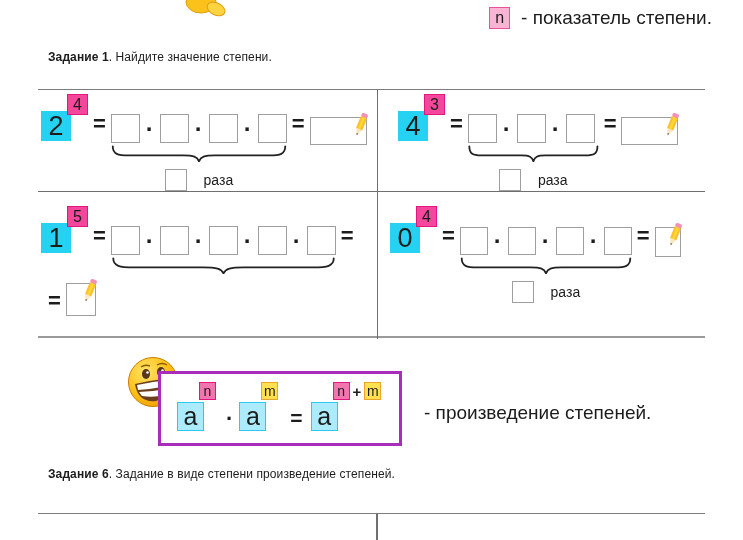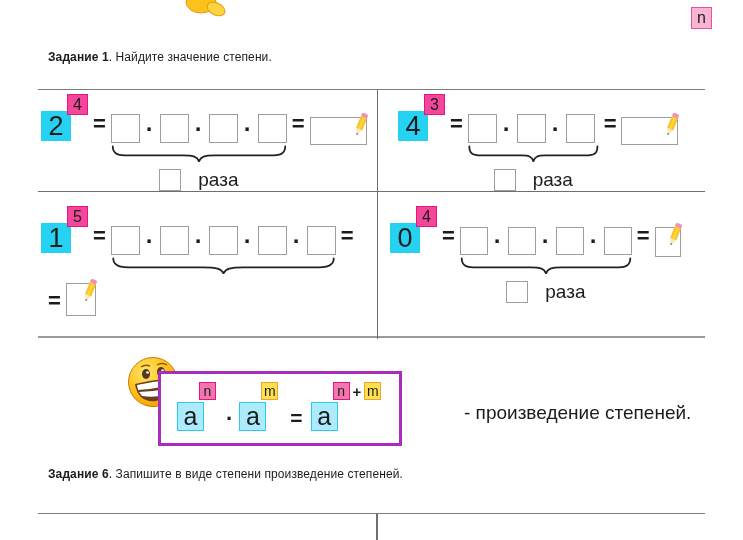--- a/index.html
+++ b/index.html
@@ -36,42 +36,42 @@
              display:flex;align-items:center;justify-content:center;font-size:27px;}
   .pow .expt{position:absolute;right:0;top:0;width:21px;height:21px;background:#f2479a;
              border:1.5px solid #e4157e;display:flex;align-items:center;justify-content:center;font-size:16px;}
   .eq{font-size:22px;font-weight:700;margin-top:19px;padding:0 5px;line-height:1;flex:none;}
   .group{display:flex;flex-direction:column;margin-top:20px;flex:none;}
   .factors{display:flex;align-items:center;height:29px;}
   .fbox{width:29px;height:29px;border:1.5px solid #9e9e9e;background:#fff;flex:none;}
   .c4 .fbox{width:28px;height:28px;}
   .dot{font-size:24px;font-weight:700;margin:0 6px;line-height:26px;}
   .brace-svg{display:block;width:100%;height:17px;margin-top:2px;}
-  .times{display:flex;align-items:center;justify-content:center;gap:17px;margin-top:6px;font-size:19px;height:23px;}
+  .times{display:flex;align-items:center;justify-content:center;gap:17px;margin-top:6px;font-size:14px;height:23px;}
   .sbox{width:22px;height:22px;border:1.5px solid #9e9e9e;background:#fff;flex:none;}
   .ans{position:relative;width:57px;height:28px;border:1.5px solid #9e9e9e;background:#fff;margin-top:23px;flex:none;}
   .ans-small{width:26px;height:30px;margin-top:21px;}
   .pencil{position:absolute;right:-5px;top:-7px;width:20px;height:27px;}
   .line2{display:flex;align-items:flex-start;margin-top:9px;margin-left:2px;}
   .line2 .eq{margin-top:7px;}
   .sqbox{position:relative;width:30px;height:33px;border:1.5px solid #9e9e9e;background:#fff;flex:none;}
 
   
   .rule-box{position:absolute;left:158px;top:371px;width:244px;height:75px;border:3px solid #a82dbb;background:#fff;}
   .rule-row{display:flex;align-items:flex-start;padding-left:16px;}
   .abox{width:27px;height:29px;background:#abebfb;border:1.5px solid #2cc8ef;margin-top:28px;
         display:flex;align-items:center;justify-content:center;font-size:25px;flex:none;}
   .sup{width:17px;height:18px;display:flex;align-items:center;justify-content:center;font-size:14px;flex:none;}
   .sup-n{background:#f2479a;border:1.5px solid #e4157e;background:#f175af;}
   .sup-m{background:#ffe14f;border:1.5px solid #eda42f;}
   .sup-wrap{display:flex;align-items:center;gap:3px;margin-top:8px;margin-left:-5px;}
   .plus{font-size:15px;font-weight:600;}
   .dot-r{font-size:22px;font-weight:700;margin:34px 6px 0 10px;line-height:1;}
   .eq-r{font-size:21px;font-weight:700;margin:33px 8px 0 12px;line-height:1;}
-  .rule-caption{position:absolute;left:424px;top:402px;font-size:19px;white-space:nowrap;margin-left:40px;}
+  .rule-caption{position:absolute;left:424px;top:402px;font-size:19px;white-space:nowrap;}
   .smiley{position:absolute;left:127px;top:356px;width:68px;height:58px;}
 
   
   .top-hand{position:absolute;left:183px;top:0;width:46px;height:20px;}
 
   
   .table2{position:absolute;left:38px;top:513px;width:667px;height:27px;border-top:1.5px solid #7c7c7c;}
   .table2 .vdiv{position:absolute;left:338px;top:0;width:1.5px;height:27px;background:#6f6f6f;}
 </style>
 </head>
@@ -79,20 +79,21 @@
 
 <div id="screen">
 
   <svg class="top-hand" viewBox="0 0 46 20">
     <ellipse cx="18" cy="2" rx="15" ry="11" fill="#fcc21b" stroke="#e09c13" stroke-width="1"></ellipse>
     <ellipse cx="33" cy="9" rx="9.5" ry="6" transform="rotate(25 33 9)" fill="#fdd33f" stroke="#e09c13" stroke-width="1"></ellipse>
   </svg>
 
   <div class="legend">
     <span class="tag tag-pink-light">n</span>
+    <span>- показатель степени.</span>
   </div>
 
   <div class="heading" id="t1-heading">
     <b>Задание 1</b><span>. Найдите значение степени.</span>
   </div>
 
   <div class="table1">
 
     <div class="cell col1 row1 c1">
       <div class="expr">
@@ -294,20 +295,20 @@
       <span class="sup-wrap">
         <span class="sup sup-n">n</span>
         <span class="plus">+</span>
         <span class="sup sup-m">m</span>
       </span>
     </div>
   </div>
   <div class="rule-caption">- произведение степеней.</div>
 
   <div class="heading" id="t2-heading">
-    <b>Задание 6</b><span>. Запишите в виде степени произведение степеней.</span>
+    <b>Задание 6</b><span>. Задание в виде степени произведение степеней.</span>
   </div>
 
   <div class="table2">
     <div class="vdiv"></div>
   </div>
 
 </div>
 
 </body></html>

